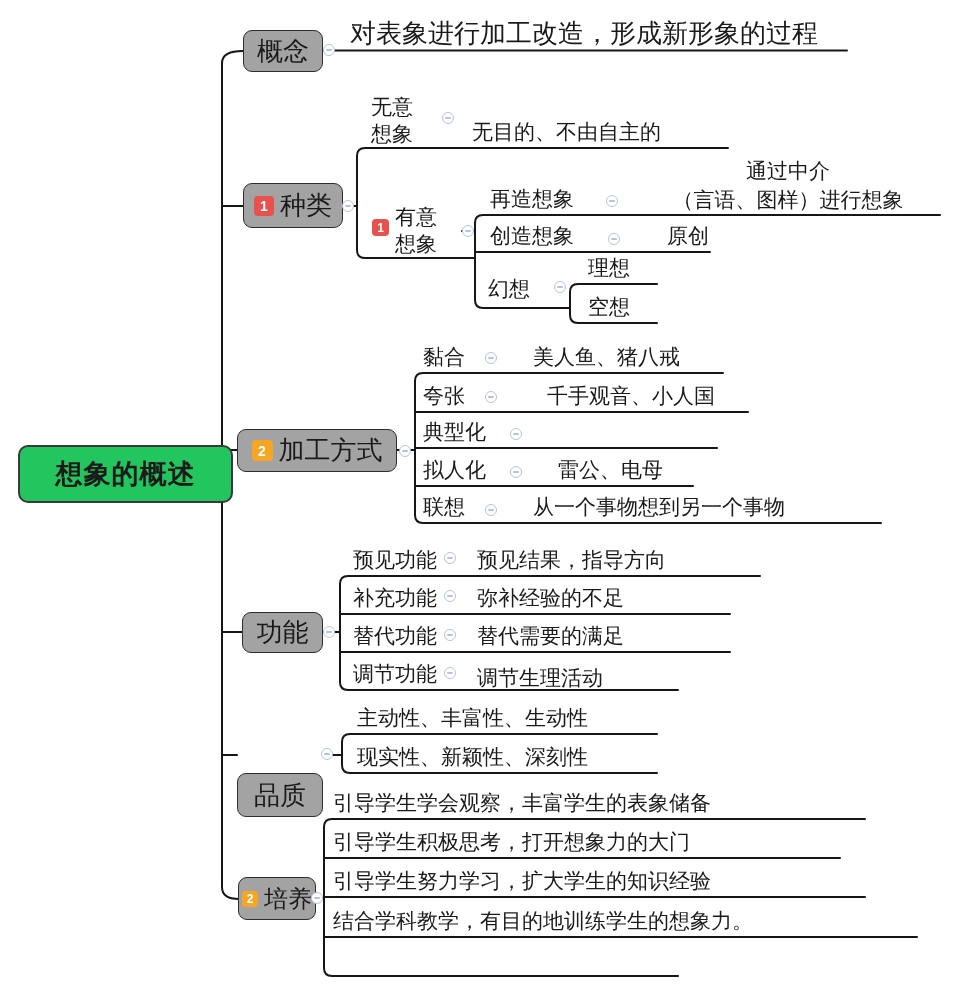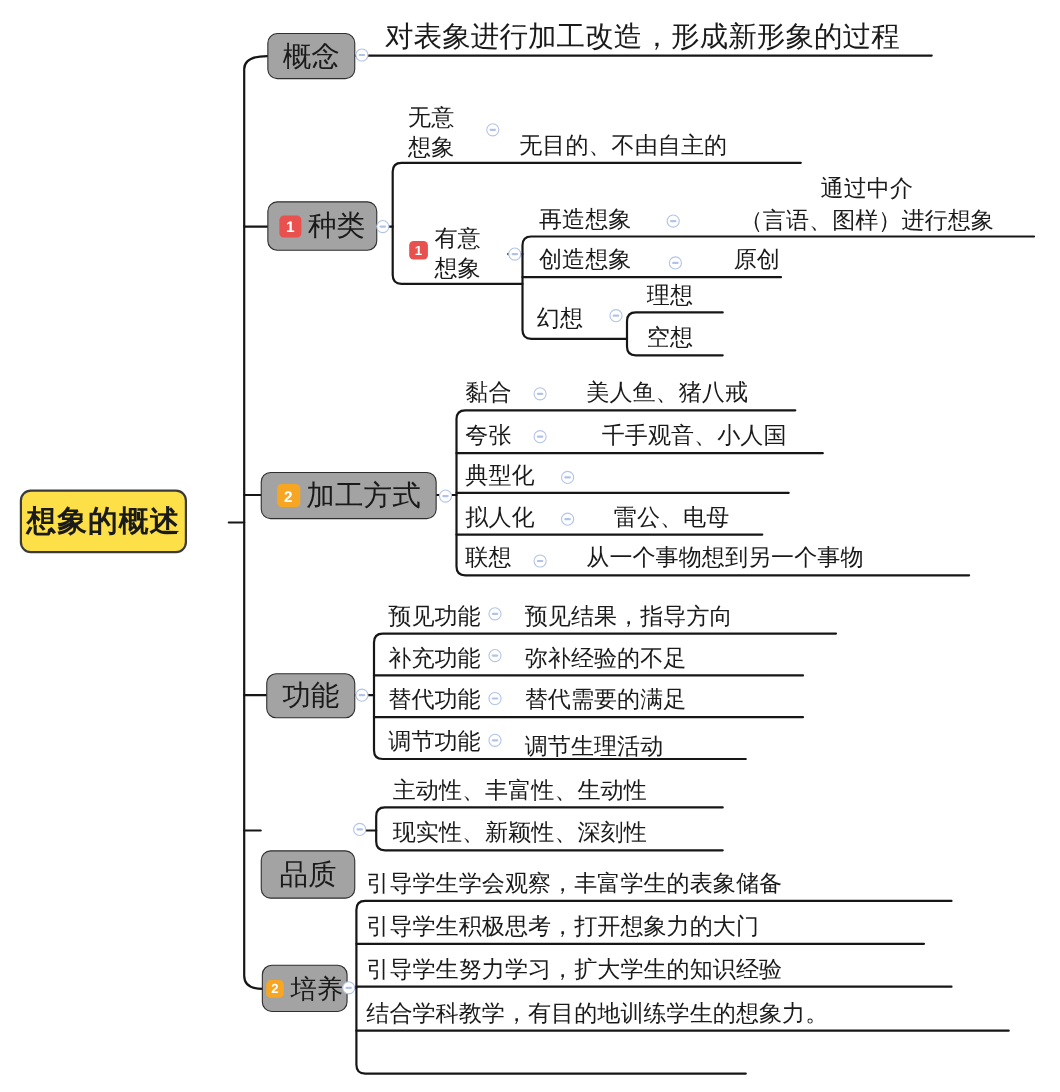--- a/index.html
+++ b/index.html
@@ -14,22 +14,22 @@
     letter-spacing:0px;
   }
   .topic.big{font-size:26px;line-height:28px;}
   .topic.center{text-align:center;line-height:29px;}
   .box{
     position:absolute;box-sizing:border-box;background:#a3a3a3;border:1.7px solid #2e2e2e;
     border-radius:9px;display:flex;align-items:center;justify-content:center;gap:6px;
     font-size:26px;
   }
   .root{
-    position:absolute;box-sizing:border-box;left:18px;top:445px;width:152px;height:58px;
-    background:#fde047;border:2px solid #3a3a3a;border-radius:10px;
+    position:absolute;box-sizing:border-box;left:18px;top:445px;width:215px;height:58px;
+    background:#22c55e;border:2px solid #3a3a3a;border-radius:10px;
     display:flex;align-items:center;justify-content:center;
     font-size:27px;font-weight:bold;letter-spacing:1px;
   }
   .badge{
     display:inline-flex;align-items:center;justify-content:center;
     border-radius:4px;color:#fff;font-weight:bold;
     font-family:"Liberation Sans","DejaVu Sans",sans-serif;
   }
   .badge.red{background:#e8514d;}
   .badge.orange{background:#f6a623;}

